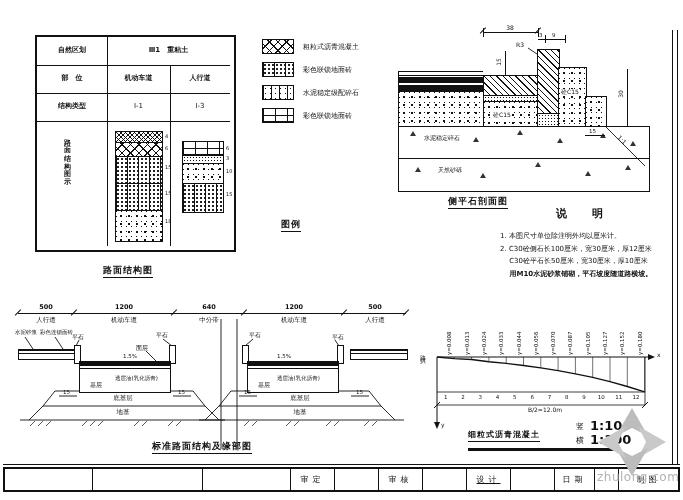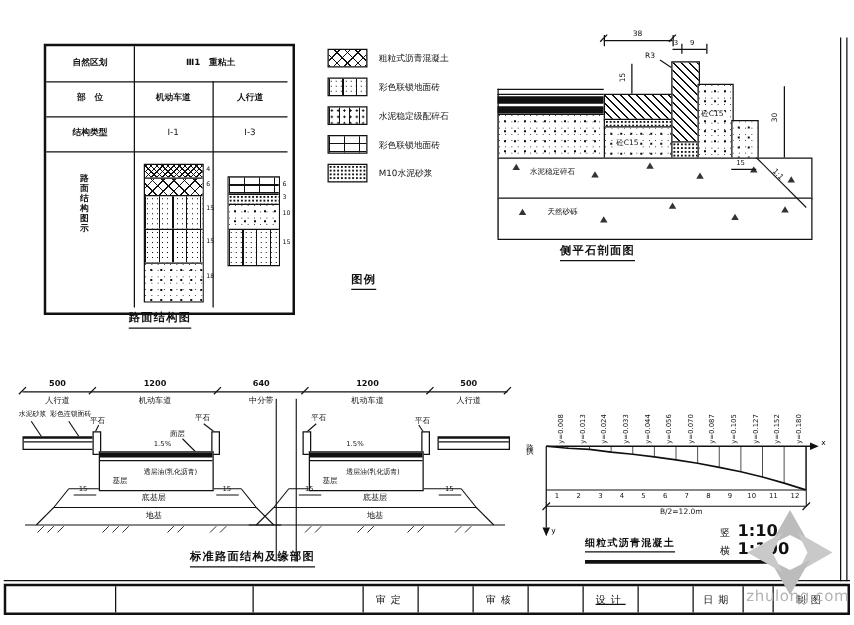--- a/index.html
+++ b/index.html
@@ -68,42 +68,38 @@
         <div class="p-brick" style="height: 13px;"></div>
         <div class="tx" style="font-size: 5px; left: 100%; margin-left: 3px; top: 3.5px;">6</div>
         <div class="p-dotf" style="height: 7px; border-top: 1px solid rgb(17, 17, 17);"></div>
         <div class="tx" style="font-size: 5px; left: 100%; margin-left: 3px; top: 13.5px;">3</div>
         <div class="p-dotc" style="height: 19px; border-top: 1px solid rgb(17, 17, 17);"></div>
         <div class="tx" style="font-size: 5px; left: 100%; margin-left: 3px; top: 26.5px;">10</div>
         <div class="p-cols" style="height: 28px; border-top: 1px solid rgb(17, 17, 17);"></div>
         <div class="tx" style="font-size: 5px; left: 100%; margin-left: 3px; top: 50px;">15</div>
       </div>
   </div>
-  <div class="cap t9" style="left:103px;top:251px">路面结构图</div>
+  <div class="cap t9" style="left:103px;top:266px">路面结构图</div>
 
   <div class="abs" id="legend" style="left:262px;top:40px;width:132px">
       <div class="lg-row">
         <div class="sw p-xcoarse"></div>
         <div class="lg-label">粗粒式沥青混凝土</div>
       </div>
       <div class="lg-row">
         <div class="sw p-cols"></div>
         <div class="lg-label">彩色联锁地面砖</div>
       </div>
       <div class="lg-row">
         <div class="sw p-blocks"></div>
         <div class="lg-label">水泥稳定级配碎石</div>
       </div>
       <div class="lg-row">
         <div class="sw p-brick"></div>
         <div class="lg-label">彩色联锁地面砖</div>
-      </div>
-      <div class="lg-row">
-        <div class="sw p-dotf"></div>
-        <div class="lg-label">M10水泥砂浆</div>
       </div>
     </div>
   <div class="cap t9" style="left:281px;top:220px">图例</div>
 
   <div class="abs" id="curb" style="left:395px;top:25px;width:288px;height:182px">
     <div class="hl" style="left:3px;top:46px;width:85px"></div>
     <div class="hl" style="left:3px;top:50px;width:85px"></div>
     <div class="vl" style="left:3px;top:46px;height:119px"></div>
     <div class="p-black" style="left:3px;top:52px;width:85px;height:6px"></div>
     <div class="p-black" style="left:3px;top:60px;width:85px;height:6px"></div>
@@ -153,20 +149,27 @@
     <div class="hl" style="left:190px;top:110px;width:20px"></div>
     <div class="tx t5" style="left:194px;top:104px">15</div>
     <div class="tx t6" style="left:222px;top:112px;transform:rotate(45deg)">1:1</div>
     <div class="tx t6" style="left:165px;top:64px;background:#fff;padding:0 1px">砼C15</div>
     <div class="tx t6" style="left:97px;top:87px;background:#fff;padding:0 1px">砼C15</div>
     <div class="tx t6" style="left:28px;top:110px;background:#fff;padding:0 1px">水泥稳定碎石</div>
     <div class="tx t6" style="left:42px;top:142px;background:#fff;padding:0 1px">天然砂砾</div>
   </div>
   <div class="cap t9" style="left:448px;top:197px">侧平石剖面图</div>
 
+  <div class="abs" id="notes" style="left:498px;top:206px;width:185px;height:88px">
+    <div class="tx b" style="left:0;top:2px;width:170px;text-align:center;font-size:11px;letter-spacing:7px">说　明</div>
+  <div class="tx t7" style="left: 2px; top: 27px; white-space: pre;">1. 本图尺寸单位除注明外均以厘米计。</div>
+      <div class="tx t7" style="left: 2px; top: 39.5px; white-space: pre;">2. C30砼侧石长100厘米，宽30厘米，厚12厘米</div>
+      <div class="tx t7" style="left: 2px; top: 52px; white-space: pre;">　 C30砼平石长50厘米，宽30厘米，厚10厘米</div>
+      <div class="tx t7" style="left: 2px; top: 64.5px; white-space: pre; font-weight: bold;">　 用M10水泥砂浆铺砌，平石坡度随道路横坡。</div>
+    </div>
 
   <div class="abs" id="xs" style="left:15px;top:303px;width:420px;height:152px">
     <div class="hl" style="left:3px;top:10px;width:388px"></div>
     <svg width="420" height="152" style="position:absolute;left:0;top:0">
       <g stroke="#111" stroke-width="0.9" fill="none">
         <line x1="40" y1="88" x2="178" y2="88"></line>
           <line x1="28" y1="103" x2="190" y2="103"></line>
         <line x1="40" y1="88" x2="28" y2="103"></line>
           <line x1="178" y1="88" x2="190" y2="103"></line>
         <line x1="28" y1="103" x2="14" y2="117"></line>

